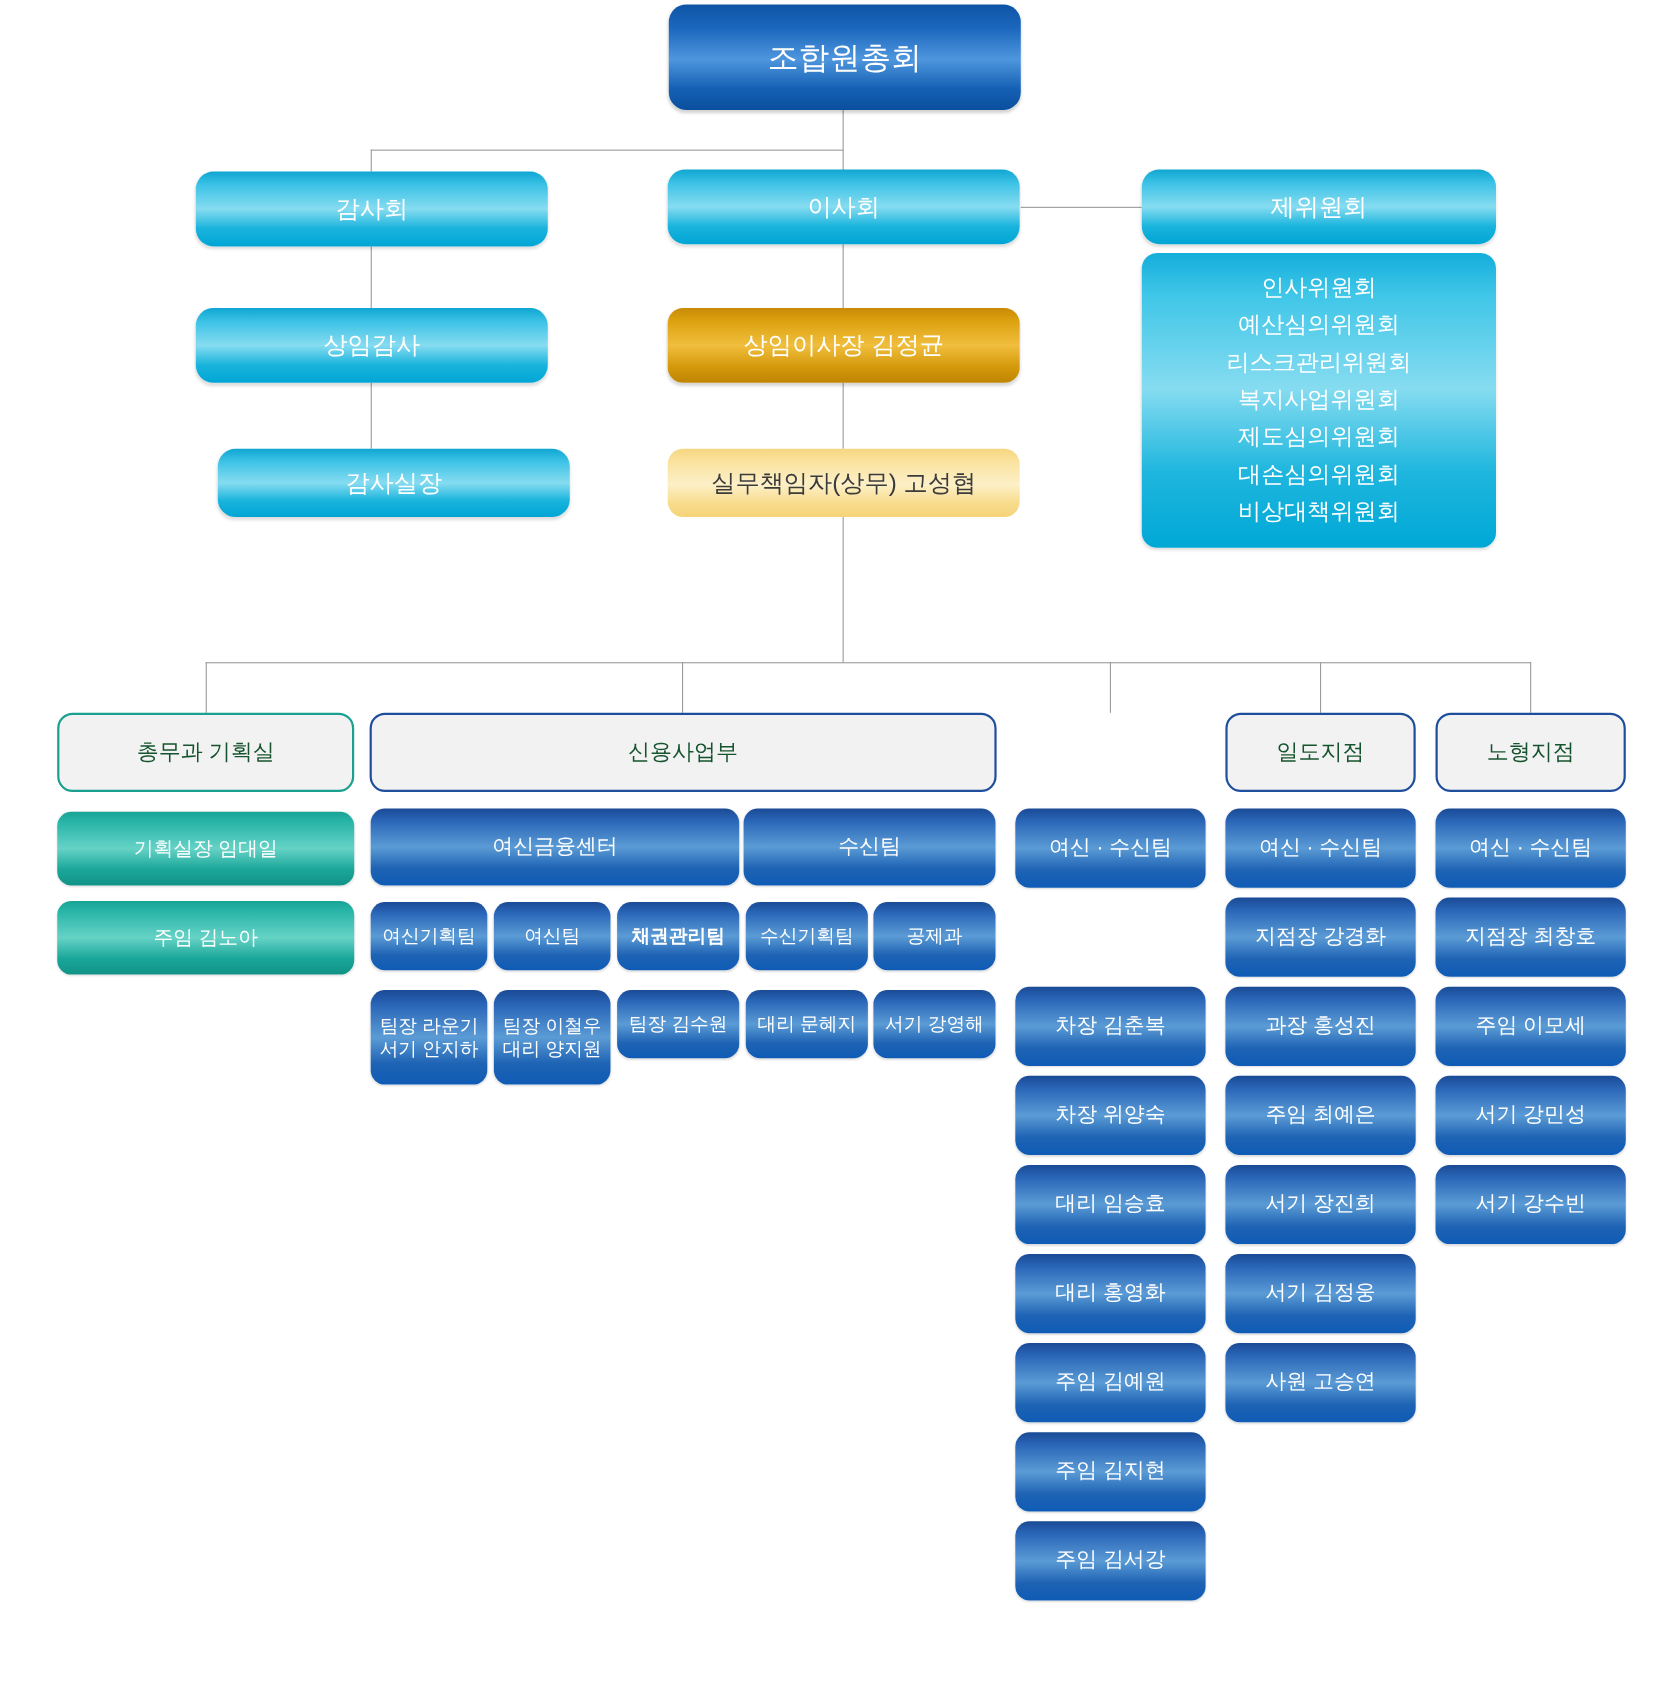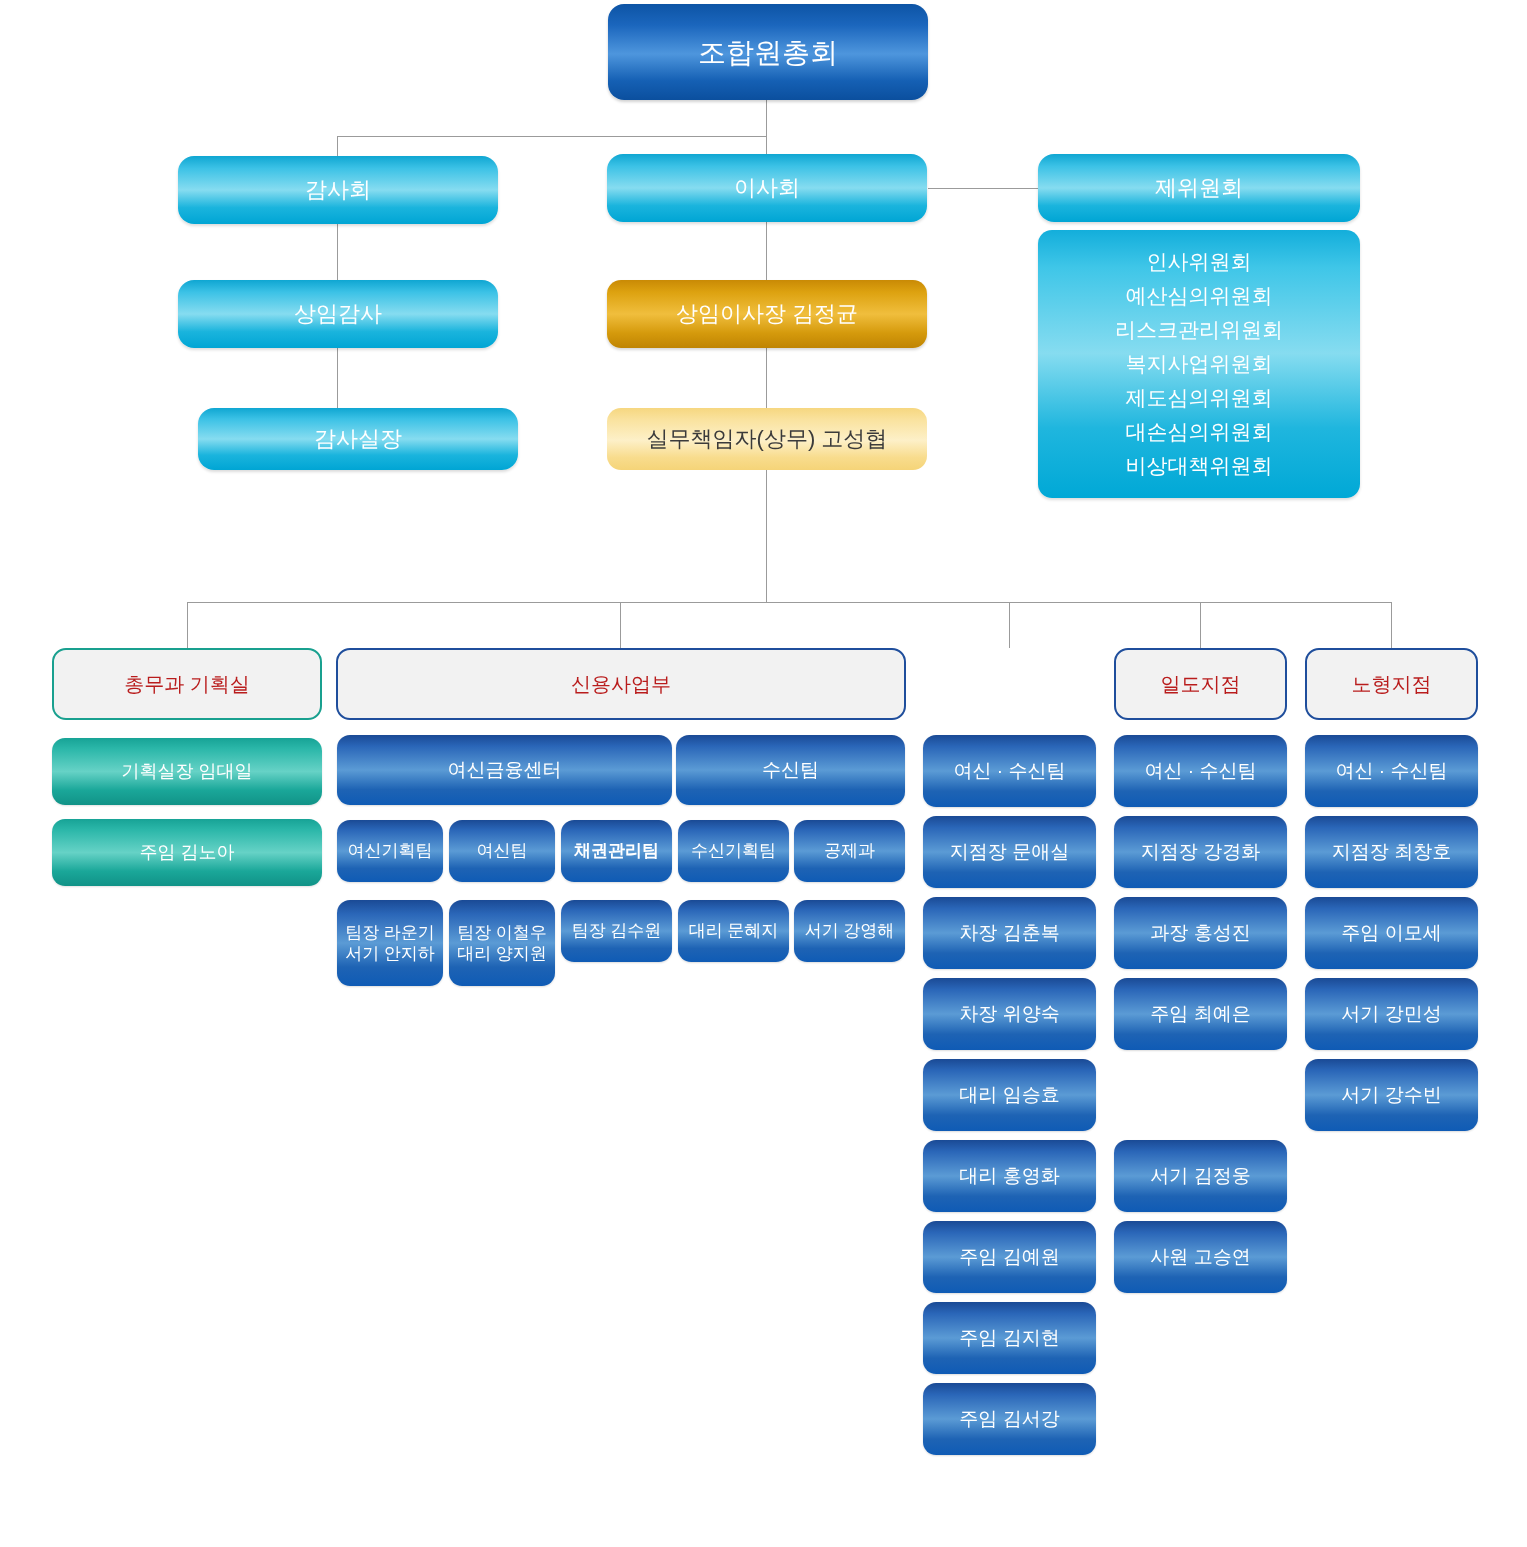--- a/index.html
+++ b/index.html
@@ -85,21 +85,21 @@
     border-radius: 14px;
     font-size: 22px;
     color: #3b3b3b;
   }
 
   
   .n-hdr {
     background: #f2f2f2;
     border: 2px solid #1f4e9c;
     border-radius: 14px;
-    color: #b91c1c;
+    color: #14532d;
     font-size: 20px;
   }
   .n-hdr.teal { border-color: #19a08f; }
 
   
   .n-blue {
     background: linear-gradient(to bottom,
         #1a4a95 0%, #2a66b8 16%, #5b9bd5 50%, #1e63b4 78%, #0f5bb5 100%);
     border-radius: 13px;
     font-size: 19px;
@@ -237,22 +237,20 @@
   </div>
   <div class="node n-blue small" style="left:678px; top:900px; width:111px; height:62px;">
     <span>대리 문혜지</span>
   </div>
   <div class="node n-blue small" style="left:794px; top:900px; width:111px; height:62px;">
     <span>서기 강영해</span>
   </div>
 
   <div class="node n-blue" style="left:923px; top:735px; width:173px; height:72px;">
     <span>여신 · 수신팀</span></div>
-  <div class="node n-blue" style="left:923px; top:816px; width:173px; height:72px;">
-    <span>지점장 문애실</span></div>
   <div class="node n-blue" style="left:923px; top:897px; width:173px; height:72px;">
     <span>차장 김춘복</span></div>
   <div class="node n-blue" style="left:923px; top:978px; width:173px; height:72px;">
     <span>차장 위양숙</span></div>
   <div class="node n-blue" style="left:923px; top:1059px; width:173px; height:72px;">
     <span>대리 임승효</span></div>
   <div class="node n-blue" style="left:923px; top:1140px; width:173px; height:72px;">
     <span>대리 홍영화</span></div>
   <div class="node n-blue" style="left:923px; top:1221px; width:173px; height:72px;">
     <span>주임 김예원</span></div>
@@ -265,20 +263,22 @@
     <span>일도지점</span>
   </div>
   <div class="node n-blue" style="left:1114px; top:735px; width:173px; height:72px;">
     <span>여신 · 수신팀</span></div>
   <div class="node n-blue" style="left:1114px; top:816px; width:173px; height:72px;">
     <span>지점장 강경화</span></div>
   <div class="node n-blue" style="left:1114px; top:897px; width:173px; height:72px;">
     <span>과장 홍성진</span></div>
   <div class="node n-blue" style="left:1114px; top:978px; width:173px; height:72px;">
     <span>주임 최예은</span></div>
+  <div class="node n-blue" style="left:1114px; top:1059px; width:173px; height:72px;">
+    <span>서기 장진희</span></div>
   <div class="node n-blue" style="left:1114px; top:1140px; width:173px; height:72px;">
     <span>서기 김정웅</span></div>
   <div class="node n-blue" style="left:1114px; top:1221px; width:173px; height:72px;">
     <span>사원 고승연</span></div>
 
   <div class="node n-hdr" style="left:1305px; top:648px; width:173px; height:72px;">
     <span>노형지점</span>
   </div>
   <div class="node n-blue" style="left:1305px; top:735px; width:173px; height:72px;">
     <span>여신 · 수신팀</span></div>

